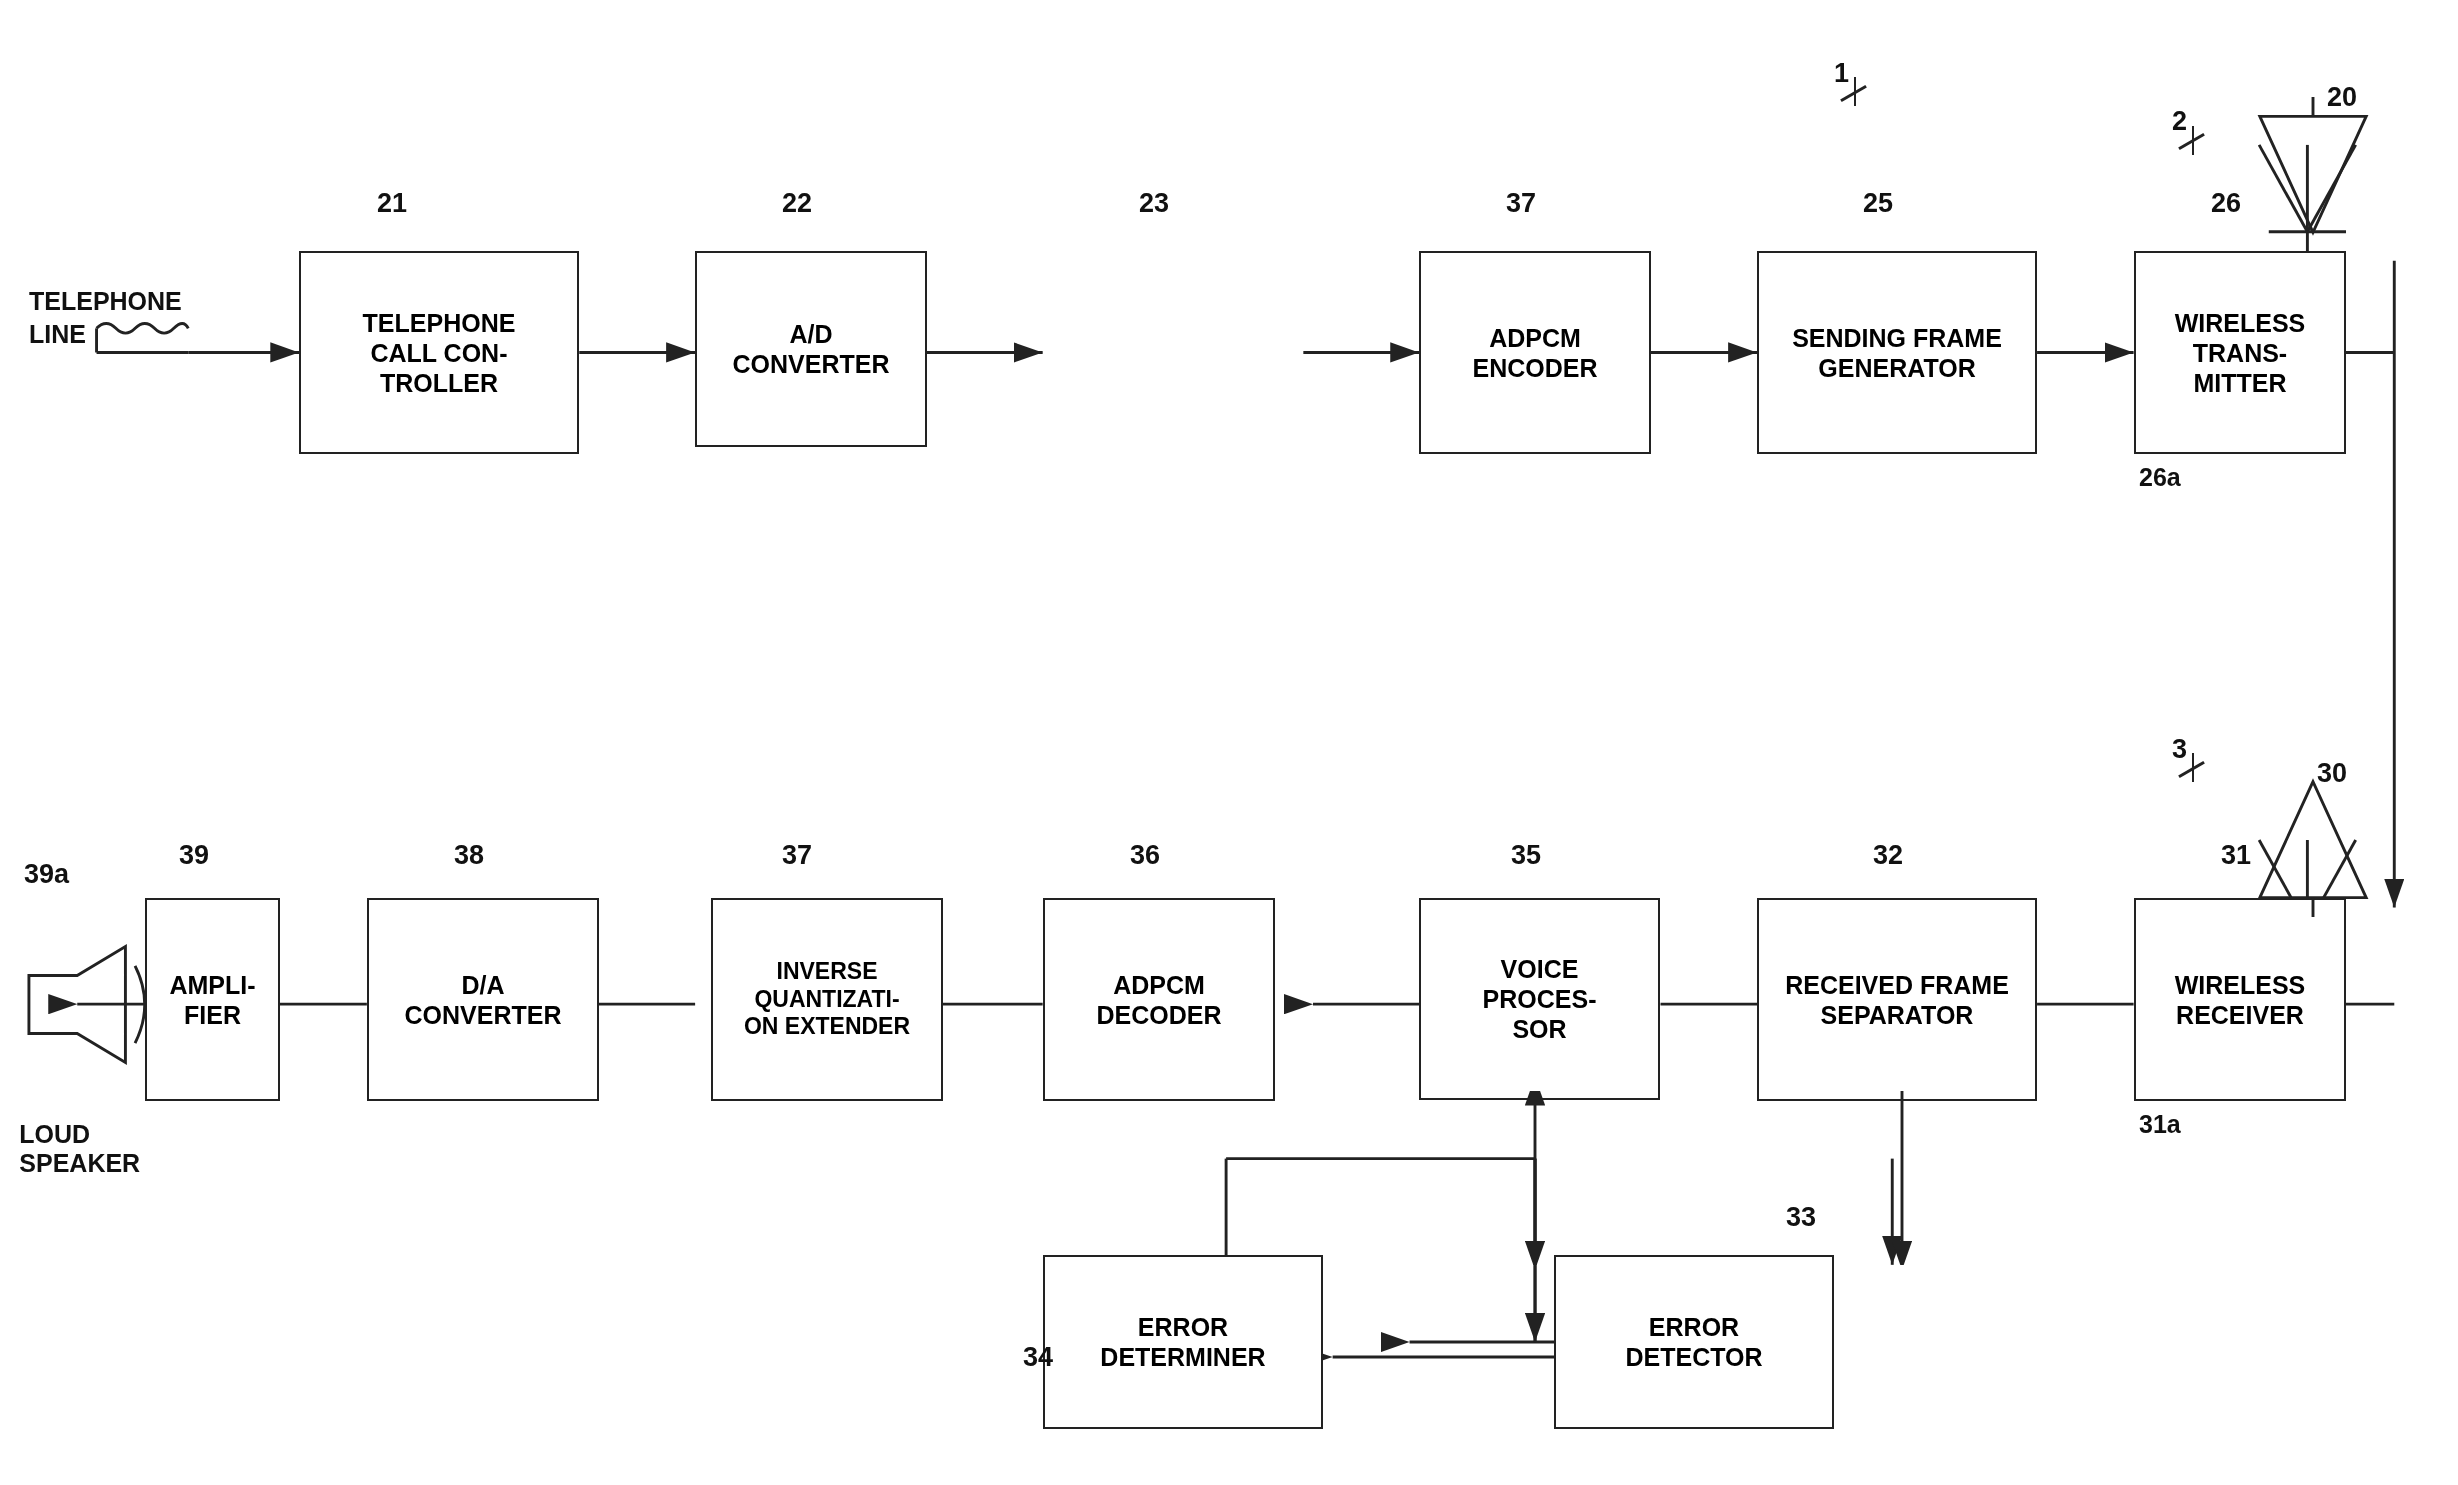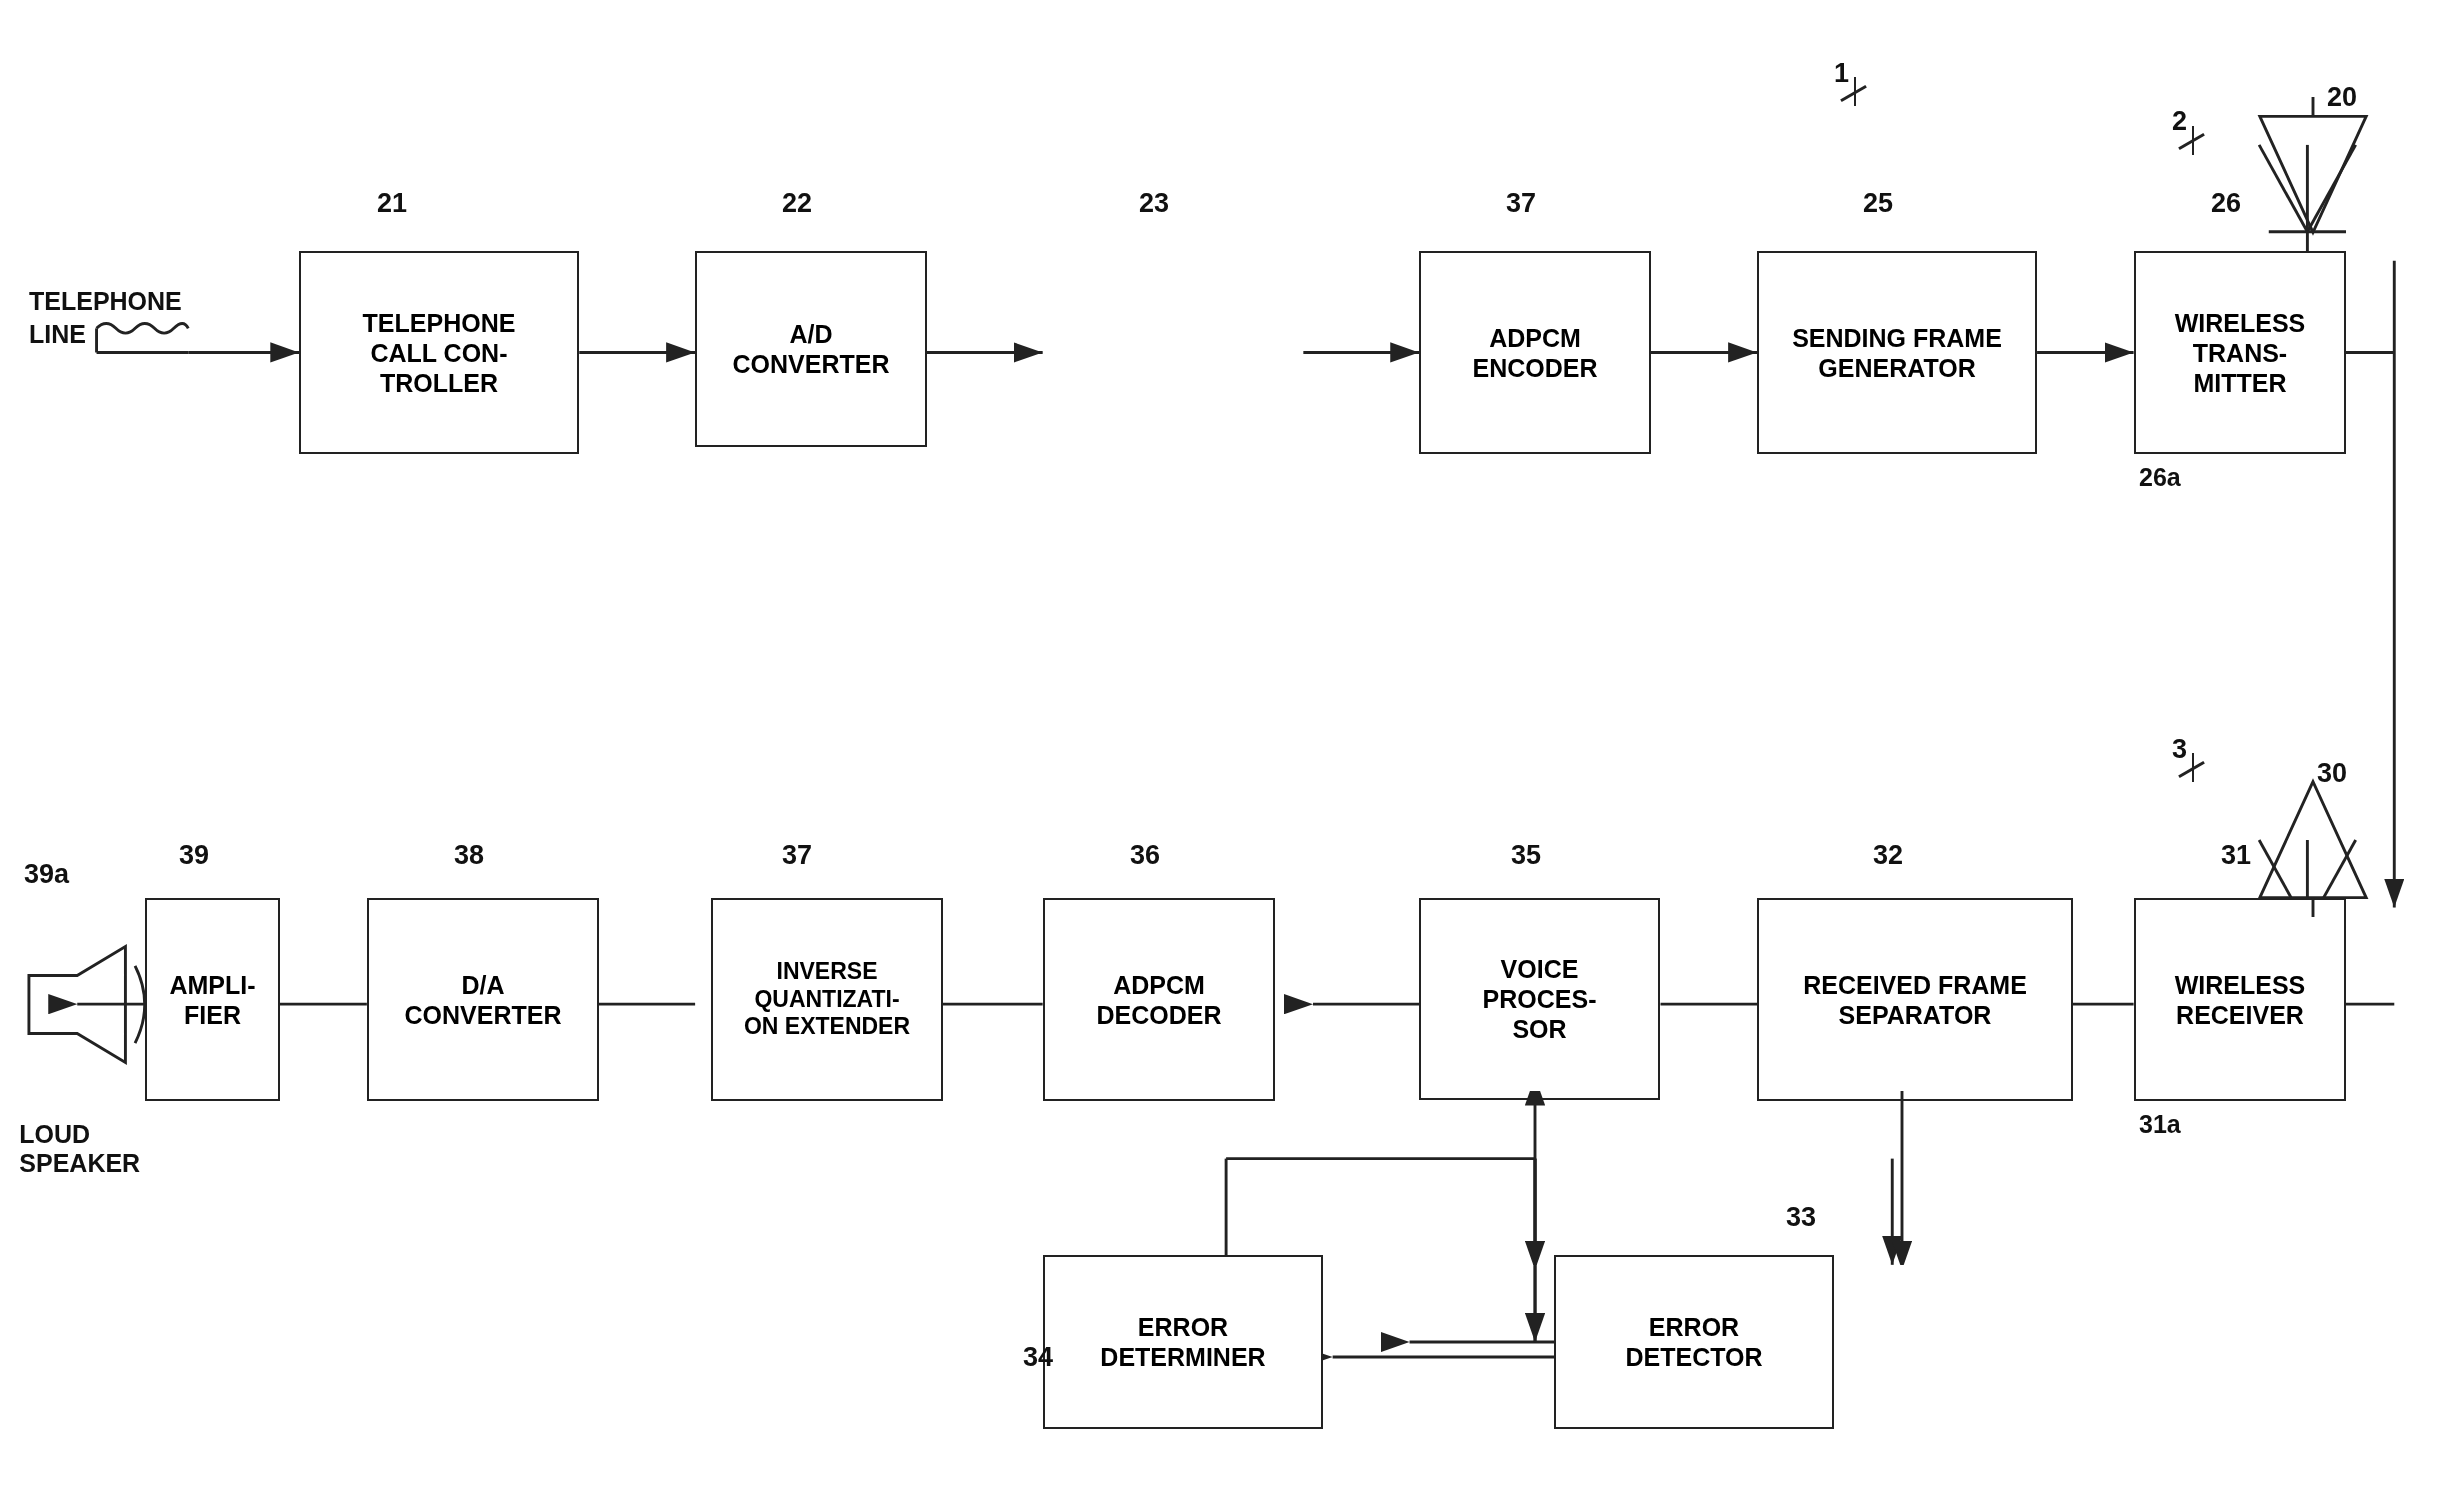--- a/index.html
+++ b/index.html
@@ -181,21 +181,21 @@
 
   <div class="block" style="left:695px; top:898px; width:232px; height:203px; font-size:23px;margin-left:16px;">INVERSE<br>QUANTIZATI-<br>ON EXTENDER</div>
   <span class="ref-num" style="top:840px; left:782px;">37</span>
 
   <div class="block" style="left:1043px; top:898px; width:232px; height:203px; font-size:25px;">ADPCM<br>DECODER</div>
   <span class="ref-num" style="top:840px; left:1130px;">36</span>
 
   <div class="block" style="left:1419px; top:898px; width:241px; height:202px; font-size:25px;">VOICE<br>PROCES-<br>SOR</div>
   <span class="ref-num" style="top:840px; left:1511px;">35</span>
 
-  <div class="block" style="left:1757px; top:898px; width:316px; height:203px; font-size:25px;">RECEIVED FRAME<br>SEPARATOR</div>
+  <div class="block" style="left:1757px; top:898px; width:280px; height:203px; font-size:25px;">RECEIVED FRAME<br>SEPARATOR</div>
   <span class="ref-num" style="top:840px; left:1873px;">32</span>
 
   <div class="block" style="left:2134px; top:898px; width:212px; height:203px; font-size:25px;">WIRELESS<br>RECEIVER</div>
   <span class="ref-num" style="top:840px; left:2221px;">31</span>
 
   <span class="ref-num" style="top:1110px; left:2139px; font-size:25px;">31a</span>
 
   <svg style="position:absolute; top:772px; left:2250px;" width="126" height="145" viewBox="0 0 130 150">
     <polygon points="65,10 10,130 120,130" fill="none" stroke="#222" stroke-width="3"></polygon>
     <line x1="65" y1="130" x2="65" y2="150" stroke="#222" stroke-width="3"></line>

